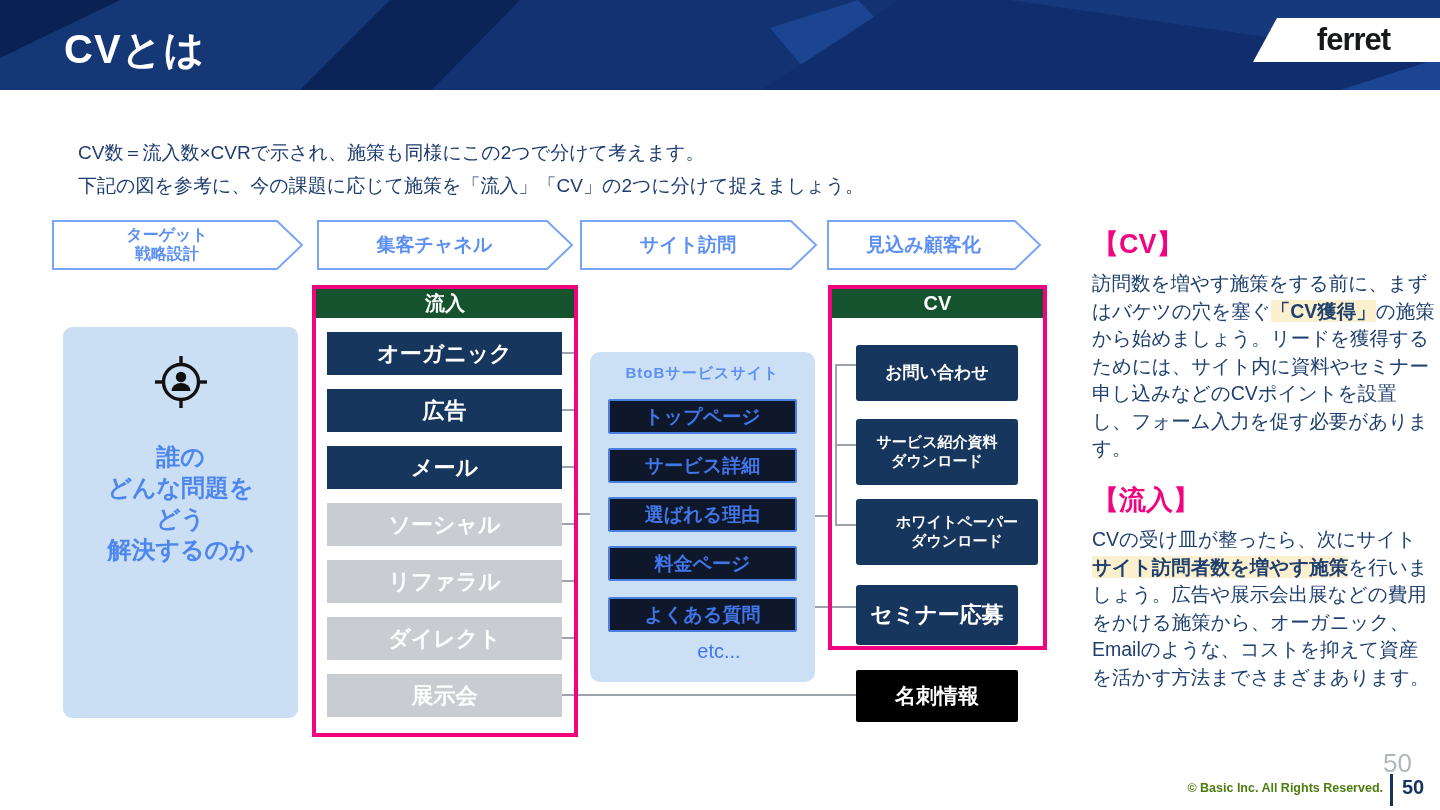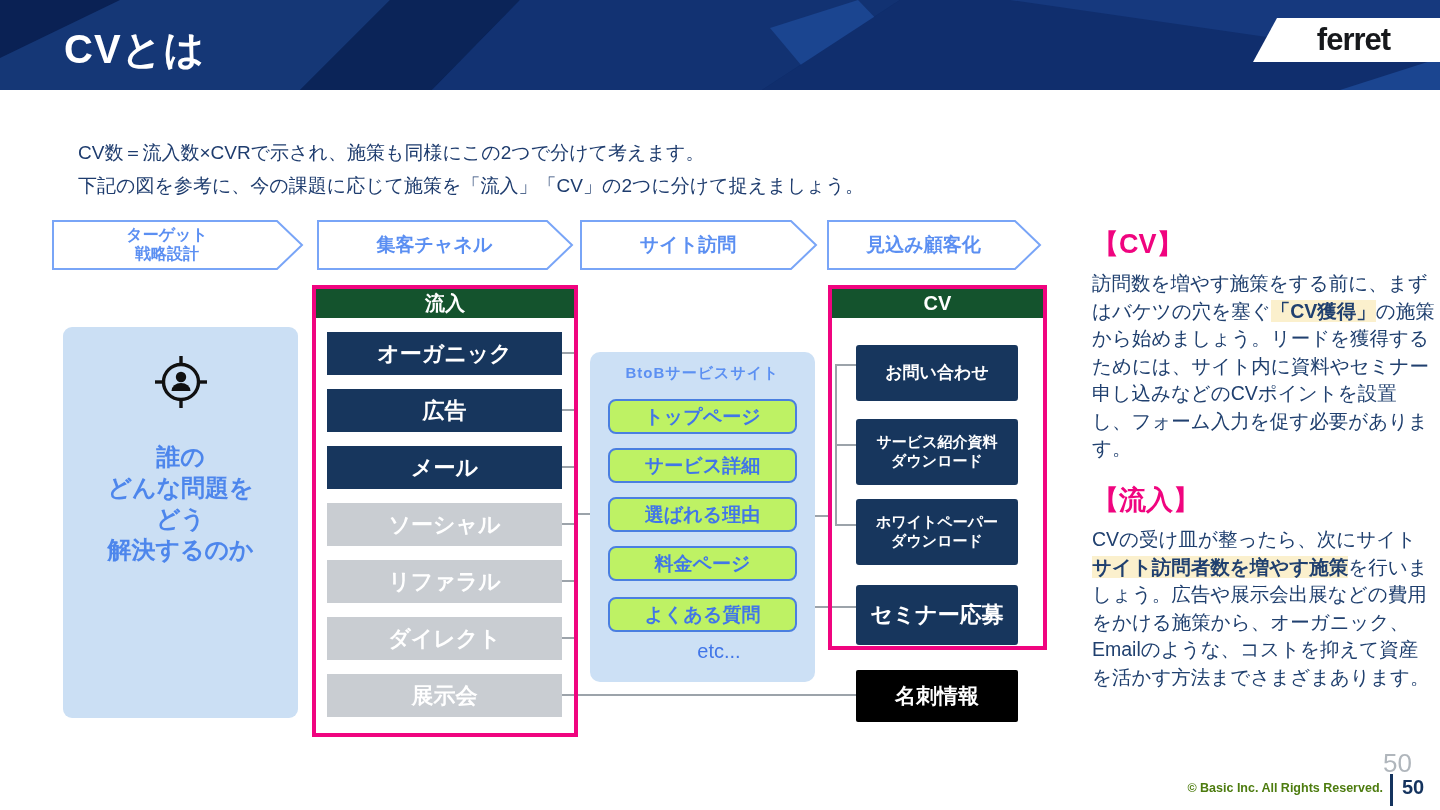--- a/index.html
+++ b/index.html
@@ -43,33 +43,33 @@
   .fitem.active{background:#17365D;}
   .fitem.inactive{background:#C9CDD2;}
   .f1{top:43px}.f2{top:100px}.f3{top:157px}.f4{top:214px}.f5{top:271px}.f6{top:328px}.f7{top:385px}
   .fstub{position:absolute;left:246px;width:12px;height:2px;background:#9CA3AA;}
   .s1{top:63px}.s2{top:120px}.s3{top:177px}.s4{top:234px}.s5{top:291px}.s6{top:348px}.s7{top:405px}
   .cvitem{position:absolute;left:24px;width:162px;background:#17365D;color:#fff;font-weight:bold;
           display:flex;align-items:center;justify-content:center;text-align:center;border-radius:3px;
           white-space:pre-line;line-height:1.25;margin-top:8px;}
   .c1{top:48px;height:56px;font-size:17px;}
   .c2{top:122px;height:66px;font-size:15px;}
-  .c3{top:202px;height:66px;font-size:15px;}
+  .c3{top:202px;height:66px;font-size:15px;padding-left:20px;}
   .c4{top:288px;height:60px;font-size:22px;}
   .cv-rail{position:absolute;left:3px;top:75px;width:2px;height:162px;background:#9CA3AA;}
   .cvstub{position:absolute;left:3px;width:21px;height:2px;background:#9CA3AA;}
   .cs1{top:75px}.cs2{top:155px}.cs3{top:235px}
   .seminar-line{position:absolute;left:0;top:317px;width:24px;height:2px;background:#9CA3AA;}
   
   .site-box{position:absolute;left:590px;top:352px;width:225px;height:330px;background:#CCE0F5;
             border-radius:10px;z-index:2;}
   .site-head{position:absolute;top:12px;left:0;right:0;text-align:center;color:#5C90F2;
              font-weight:bold;font-size:15px;letter-spacing:1px;}
-  .page-item{position:absolute;left:18px;width:189px;height:35px;background:#bef264;
-             border:2px solid #4A7FE0;border-radius:8px;box-sizing:border-box;display:flex;
+  .page-item{position:absolute;left:18px;width:189px;height:35px;background:#0f172a;
+             border:2px solid #4A7FE0;border-radius:2px;box-sizing:border-box;display:flex;
              align-items:center;justify-content:center;color:#4176E8;font-weight:bold;font-size:19px;}
   .p1{top:47px}.p2{top:96px}.p3{top:145px}.p4{top:194px}.p5{top:245px}
   .etc{position:absolute;top:288px;left:0;right:0;text-align:center;color:#4176E8;
        font-weight:normal;font-size:20px;padding-left:33px;}
   
   .meishi{position:absolute;left:856px;top:670px;width:162px;height:52px;background:#000000;
           color:#fff;font-weight:bold;font-size:21px;display:flex;align-items:center;
           justify-content:center;z-index:2;border-radius:2px;}
   
   .hline{position:absolute;height:2px;background:#9CA3AA;z-index:1;}

